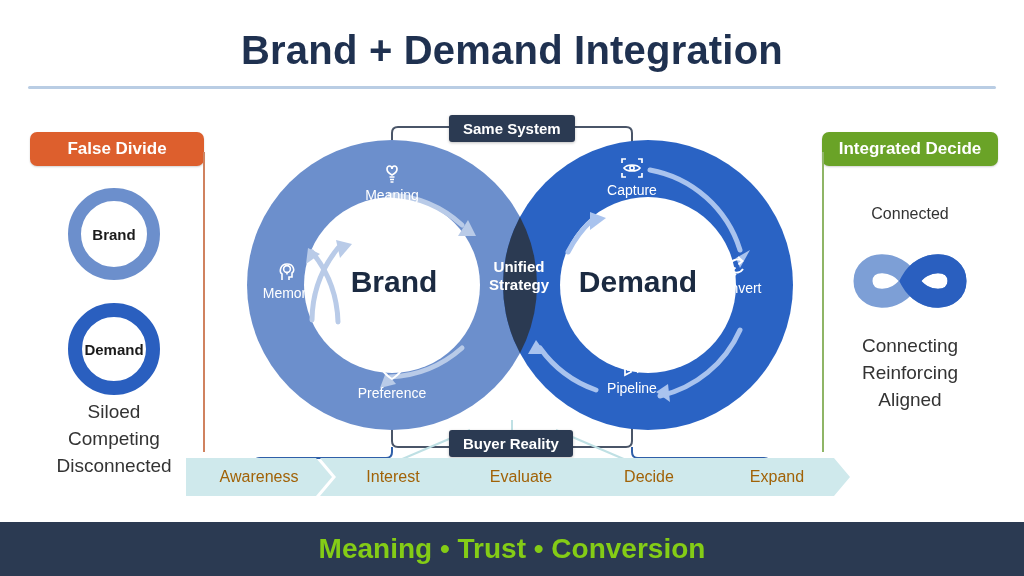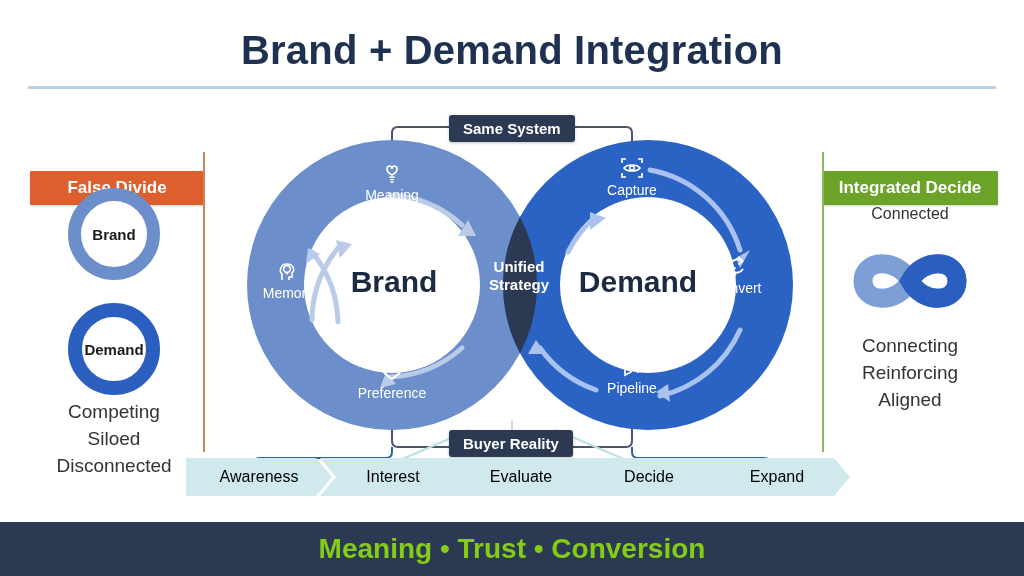--- a/index.html
+++ b/index.html
@@ -16,23 +16,22 @@
     font-size:40px;font-weight:bold;color:#1f3150;letter-spacing:.2px;
   }
   .title-rule{
     position:absolute;left:28px;top:86px;width:968px;height:3px;
     background:#b9cde4;border-radius:2px;
   }
 
   
   .badge{
     position:absolute;height:34px;line-height:34px;text-align:center;
-    color:#ffffff;font-weight:bold;font-size:17px;border-radius:1px;
+    color:#ffffff;font-weight:bold;font-size:17px;border-radius:7px;
     box-shadow:0 1px 2px rgba(0,0,0,.18);
-    margin-top:39px;
   }
   .badge-left{left:30px;top:132px;width:174px;background:#dd5f2d;}
   .badge-right{left:822px;top:132px;width:176px;background:#6aa327;}
   .rail{position:absolute;width:2px;}
   .rail-left{left:203px;top:152px;height:300px;background:#d0825f;}
   .rail-right{left:822px;top:152px;height:300px;background:#8fb566;}
 
   
   .ring{position:absolute;border-radius:50%;box-sizing:border-box;
         display:flex;align-items:center;justify-content:center;
@@ -80,21 +79,21 @@
     box-shadow:0 1px 3px rgba(0,0,0,.25);
   }
   .pill-same{left:449px;top:115px;}
   .pill-buyer{left:449px;top:430px;}
 
   
   .funnel{position:absolute;left:186px;top:458px;height:38px;}
   .chev{
     position:absolute;top:0;height:38px;background:#cfe9ec;
     display:flex;align-items:center;justify-content:center;
-    font-size:16px;color:#000000;
+    font-size:16px;color:#a16207;
     clip-path:polygon(0 0, calc(100% - 16px) 0, 100% 50%, calc(100% - 16px) 100%, 0 100%, 16px 50%);
   }
   .chev.first{clip-path:polygon(0 0, calc(100% - 16px) 0, 100% 50%, calc(100% - 16px) 100%, 0 100%);}
 
   
   .footer{
     position:absolute;left:0;top:522px;width:1024px;height:54px;
     background:#2b3a52;display:flex;align-items:center;justify-content:center;
   }
   .footer span{color:#84cc16;font-weight:bold;font-size:28px;}
@@ -111,22 +110,22 @@
   <div class="rail rail-left"></div>
 
   <div class="ring ring-brand">
     <span>Brand</span>
   </div>
   <div class="ring ring-demand">
     <span>Demand</span>
   </div>
 
   <div class="sidetext sidetext-left">
+    <div>Siloed</div>
     <div>Competing</div>
-    <div>Siloed</div>
     <div>Disconnected</div>
   </div>
 
   <div class="badge badge-right">Integrated Decide</div>
   <div class="rail rail-right"></div>
 
   <div class="right-connected">Connected</div>
 
   <div class="infinity">
     <svg viewBox="0 0 130 76" width="130" height="76">

